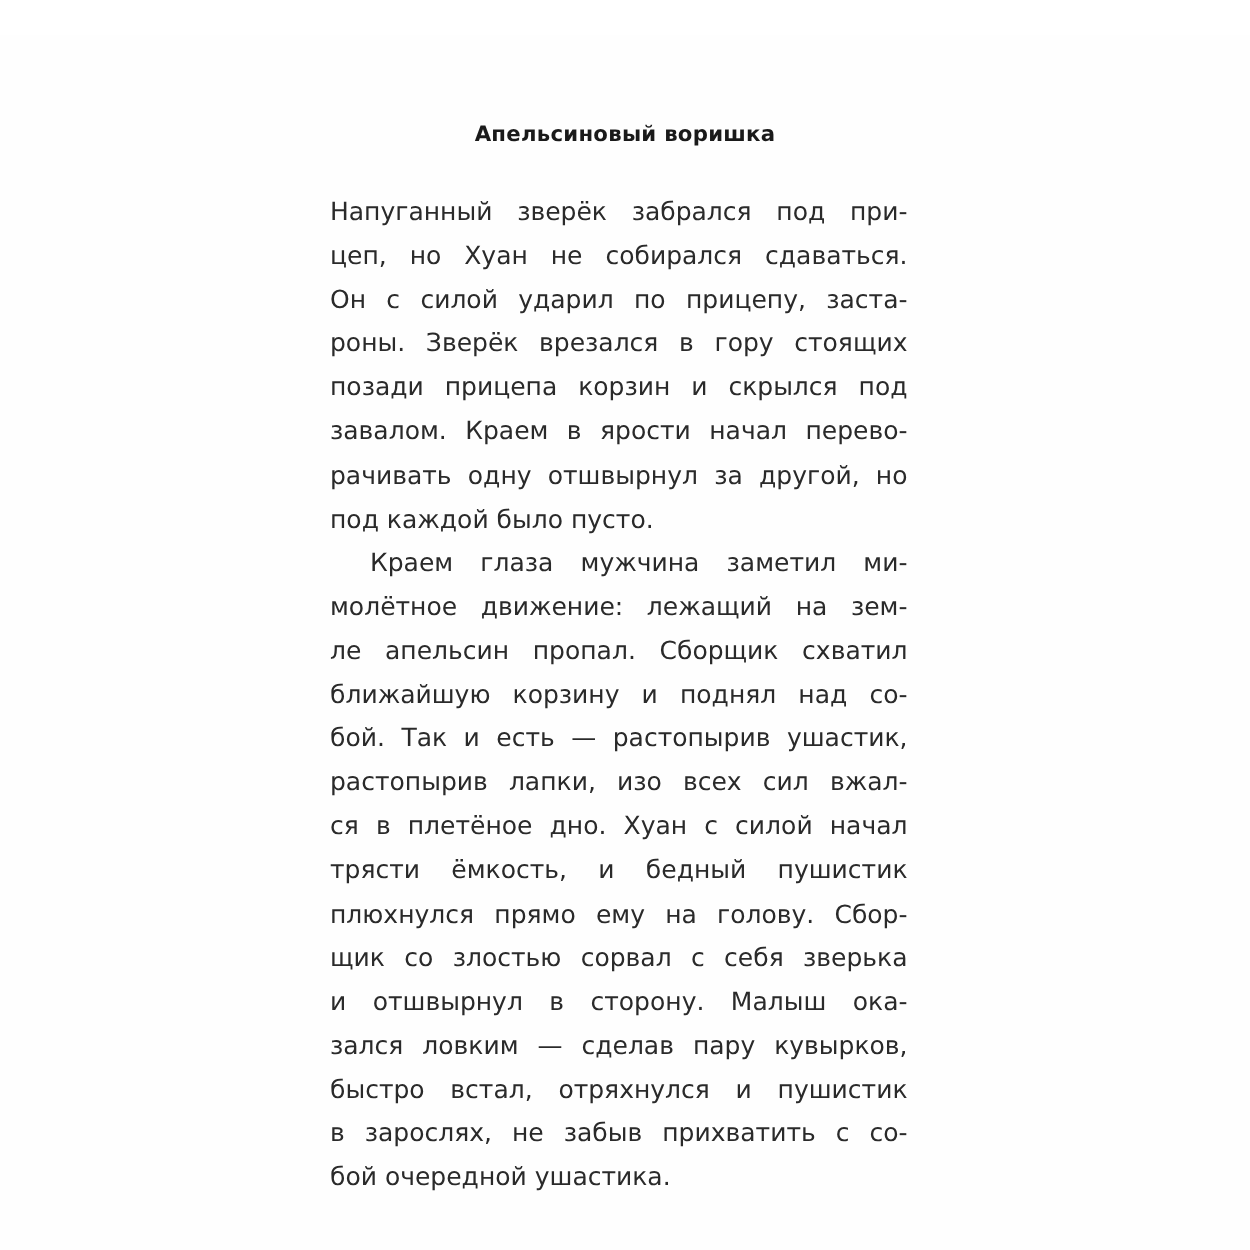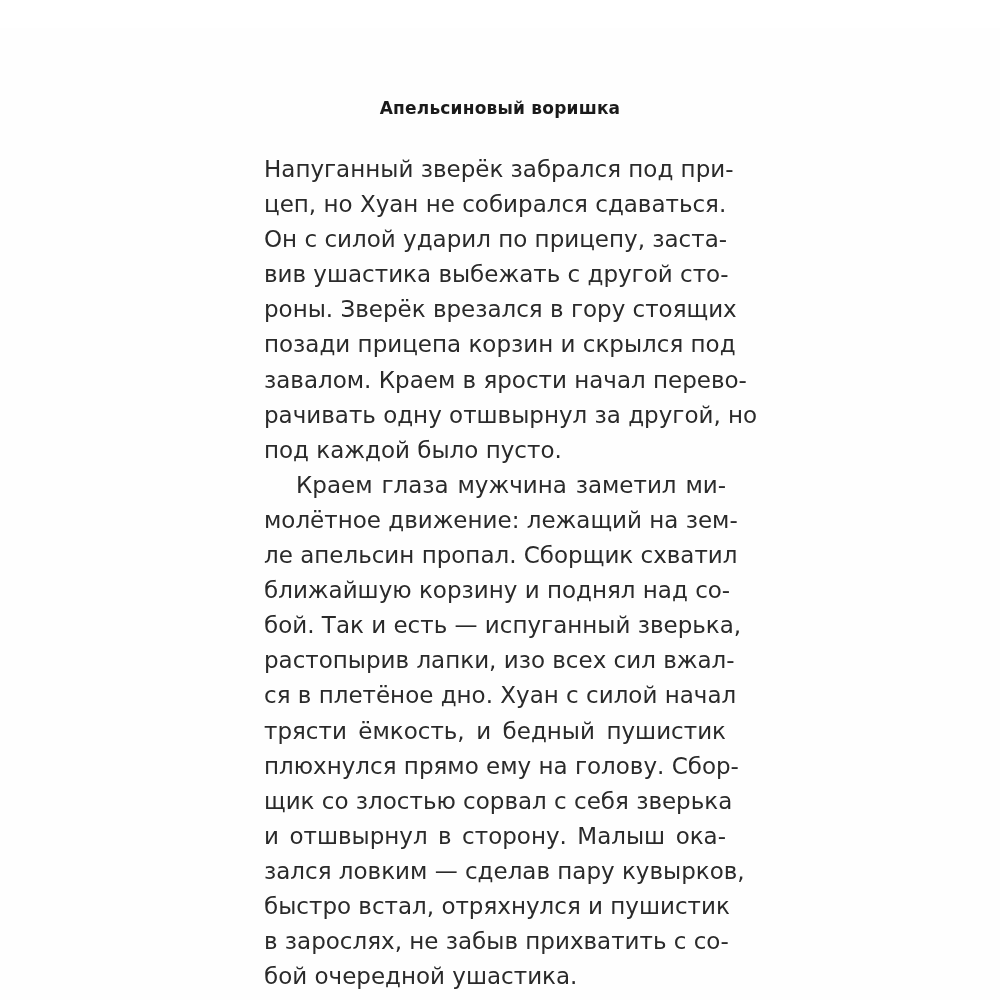--- a/index.html
+++ b/index.html
@@ -24,21 +24,21 @@
     font-size: 17px;
     letter-spacing: 0.2px;
     color: #1a1a1a;
   }
   .body-text {
     position: absolute;
     left: 264px;
     top: 124px;
     width: 462px;
     font-family: "DejaVu Sans", sans-serif;
-    font-size: 23px;
+    font-size: 20px;
     color: #2a2a2a;
   }
   .line {
     display: block;
     height: 35.1px;
     line-height: 35.1px;
     white-space: nowrap;
     text-align: justify;
     text-align-last: justify;
   }
@@ -53,33 +53,32 @@
 <body>
 
 <div class="page">
   <div class="running-head">Апельсиновый воришка</div>
 
   <div class="body-text">
     <div>
       <span class="line">Напуганный зверёк забрался под при-</span>
       <span class="line">цеп, но Хуан не собирался сдаваться.</span>
       <span class="line">Он с силой ударил по прицепу, заста-</span>
-      <span class="line">вив ушастика выбежать с другой сто-</span>
       <span class="line">роны. Зверёк врезался в гору стоящих</span>
       <span class="line">позади прицепа корзин и скрылся под</span>
       <span class="line">завалом. Краем в ярости начал перево-</span>
       <span class="line">рачивать одну отшвырнул за другой, но</span>
       <span class="line last">под каждой было пусто.</span>
     </div>
     <div>
       <span class="line indent">Краем глаза мужчина заметил ми-</span>
       <span class="line">молётное движение: лежащий на зем-</span>
       <span class="line">ле апельсин пропал. Сборщик схватил</span>
       <span class="line">ближайшую корзину и поднял над со-</span>
-      <span class="line">бой. Так и есть — испуганный зверька,</span>
+      <span class="line">бой. Так и есть — растопырив ушастик,</span>
       <span class="line">растопырив лапки, изо всех сил вжал-</span>
       <span class="line">ся в плетёное дно. Хуан с силой начал</span>
       <span class="line">трясти ёмкость, и бедный пушистик</span>
       <span class="line">плюхнулся прямо ему на голову. Сбор-</span>
       <span class="line">щик со злостью сорвал с себя зверька</span>
       <span class="line">и отшвырнул в сторону. Малыш ока-</span>
       <span class="line">зался ловким — сделав пару кувырков,</span>
       <span class="line">быстро встал, отряхнулся и пушистик</span>
       <span class="line">в зарослях, не забыв прихватить с со-</span>
       <span class="line last">бой очередной ушастика.</span>

